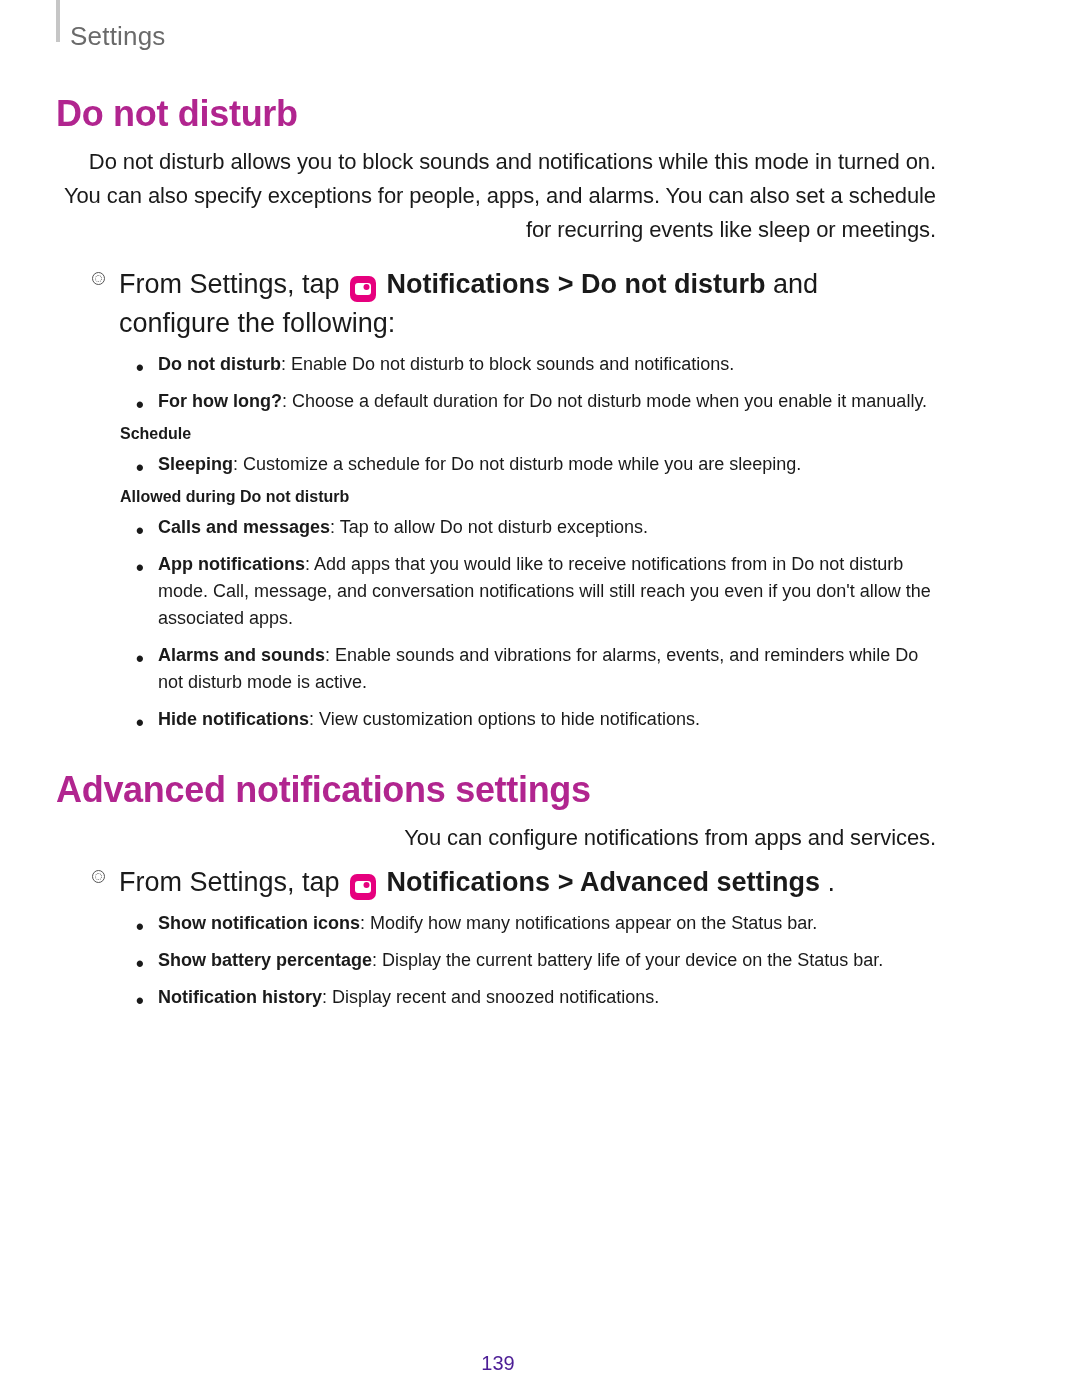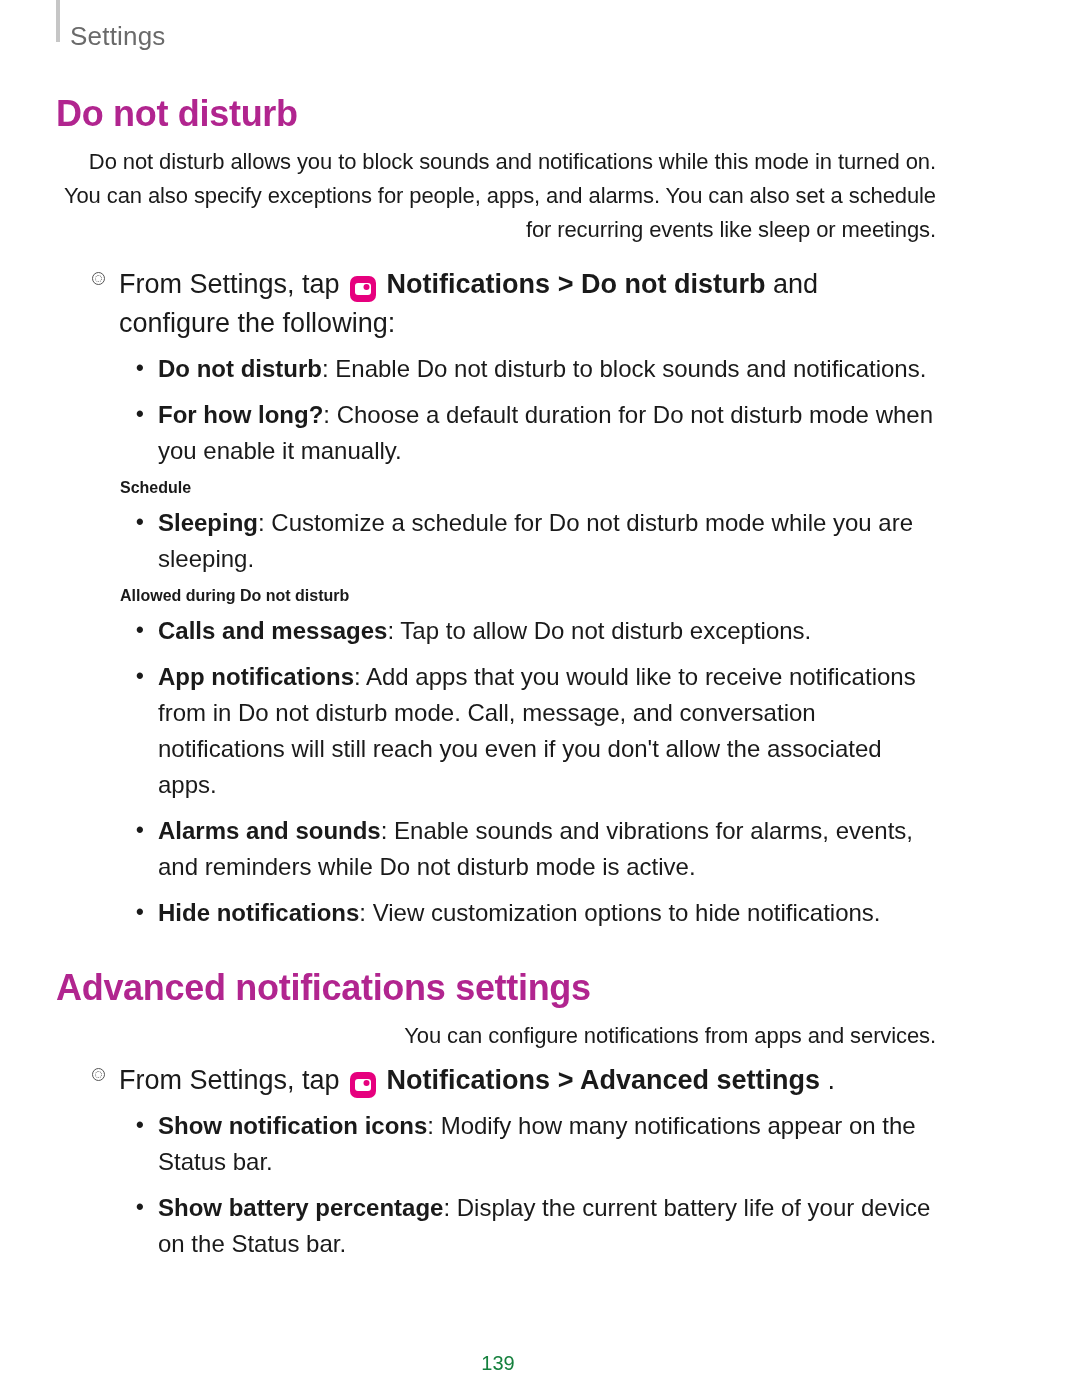--- a/index.html
+++ b/index.html
@@ -99,21 +99,21 @@
   .notif-icon svg { display:block; }
 
   ul.dot-list {
     list-style: none;
     padding: 0;
     margin: 8px 0 0 80px;
   }
   ul.dot-list > li {
     position: relative;
     padding-left: 22px;
-    font-size: 24px;
+    font-size: 18px;
     line-height: 1.5;
     margin-bottom: 10px;
   }
   ul.dot-list > li::before {
     content: "•";
     position: absolute;
     left: 0;
     top: 0;
     font-size: 22px;
     font-weight: 700;
@@ -127,21 +127,21 @@
   }
 
   .bold { font-weight: 700; }
 
   .page-number {
     position: absolute;
     bottom: 22px;
     left: 0; right: 0;
     text-align: center;
     font-size: 20px;
-    color: #15803d;
+    color: #4c1d95;
   }
 
   .section-gap { height: 26px; }
 </style>
 </head>
 <body>
 
 <div class="page">
 
   <div class="header-bar">
@@ -223,16 +223,19 @@
     </span>
   </div>
 
   <ul class="dot-list">
     <li>
       <span class="bold">Show notification icons</span><span>: Modify how many notifications appear on the Status bar.</span>
     </li>
     <li>
       <span class="bold">Show battery percentage</span><span>: Display the current battery life of your device on the Status bar.</span>
     </li>
+    <li>
+      <span class="bold">Notification history</span><span>: Display recent and snoozed notifications.</span>
+    </li>
   </ul>
 
   <div class="page-number">139</div>
 </div>
 
 </body></html>

